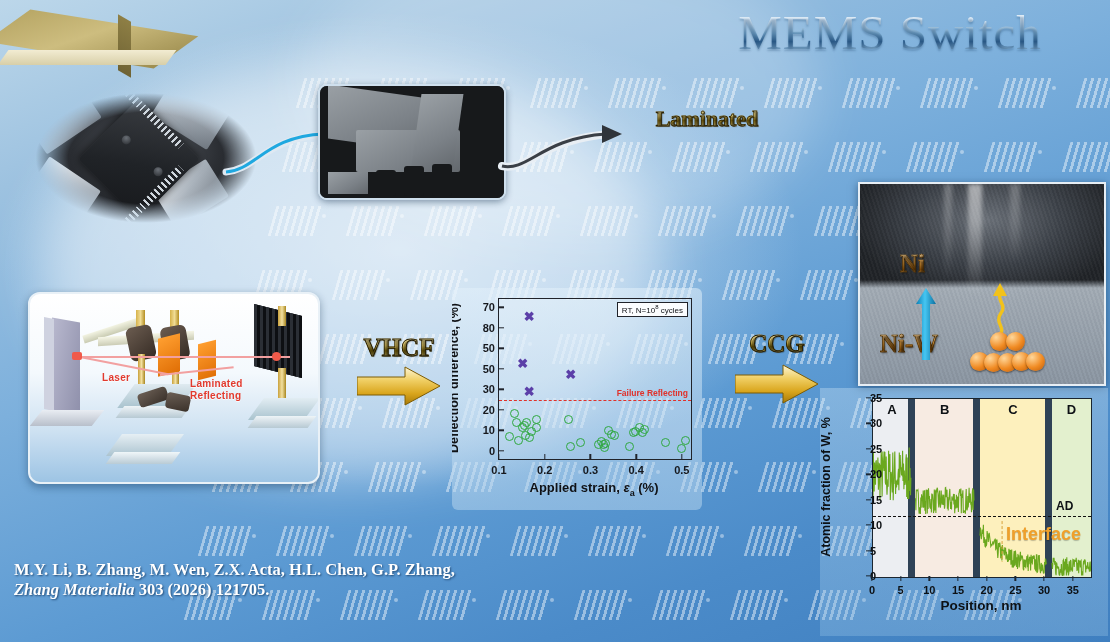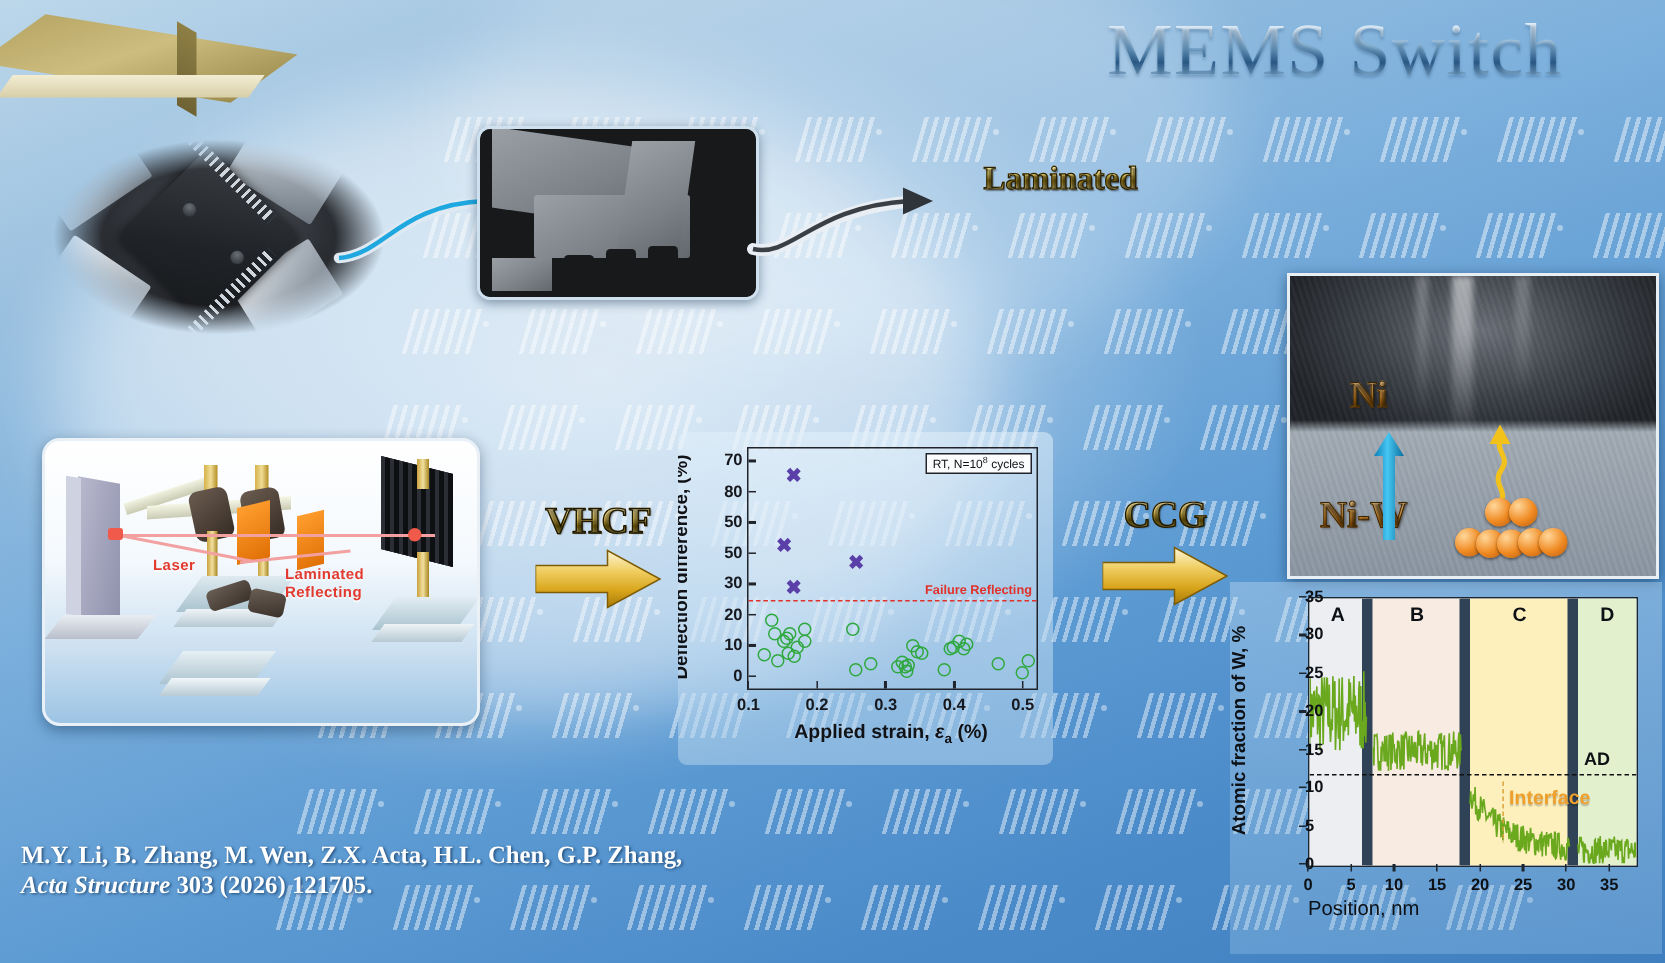--- a/index.html
+++ b/index.html
@@ -132,26 +132,26 @@
   
   #comp{left:820px;top:388px;width:288px;height:248px;
      background:linear-gradient(180deg,rgba(210,232,247,.35),rgba(150,195,230,.35));}
   #cp-frame{position:absolute;left:52px;top:10px;width:218px;height:178px;
      border:1.6px solid #1b2630;background:#fff;overflow:hidden;}
   .cp-band{position:absolute;top:0;bottom:0;}
   .cp-div{position:absolute;top:0;bottom:0;width:7px;background:#2f4256;}
   .cp-band-label{position:absolute;top:3px;font-size:13px;font-weight:bold;color:#0d1115;transform:translateX(-50%);}
   #cp-ad-line{position:absolute;left:0;right:0;border-top:1.4px dashed #111;}
   #cp-ad{position:absolute;font-size:12px;font-weight:bold;color:#0d1115;}
-  #cp-interface{position:absolute;font-size:13px;font-weight:bold;color:#f0a02a;
+  #cp-interface{position:absolute;font-size:18px;font-weight:bold;color:#f0a02a;
      text-shadow:0 1px 1px rgba(0,0,0,.25);}
   #cp-ylab{position:absolute;left:6px;top:99px;transform:translate(-50%,-50%) rotate(-90deg);
      font-size:12.5px;font-weight:bold;color:#0d1115;white-space:nowrap;}
-  #cp-xlab{position:absolute;left:52px;width:218px;top:210px;
-     font-size:13.5px;font-weight:normal;color:#0d1115;}
+  #cp-xlab{position:absolute;left:52px;width:218px;top:210px;text-align:center;
+     font-size:13.5px;font-weight:bold;color:#0d1115;}
   .cp-ytick{position:absolute;right:100%;margin-right:4px;transform:translateY(-50%);
      font-size:11px;font-weight:bold;color:#0d1115;}
   .cp-xtick{position:absolute;top:100%;margin-top:4px;transform:translateX(-50%);
      font-size:11px;font-weight:bold;color:#0d1115;}
 
   
   #citation{position:absolute;left:14px;top:560px;color:#ffffff;
      font-family:"Liberation Serif",serif;font-weight:bold;font-size:16.5px;line-height:20px;
      text-shadow:1px 1px 2px rgba(15,50,90,.75);}
   #cit-journal{font-style:italic;}
@@ -654,17 +654,17 @@
         <div class="cp-xtick" style="left:224.10526315789474px;top:192px;">30</div>
         <div style="position:absolute;left:224.10526315789474px;top:188px;width:1.3px;height:5px;background:#1b2630;transform:translateX(-50%);"></div>
         <div class="cp-xtick" style="left:252.78947368421052px;top:192px;">35</div>
         <div style="position:absolute;left:252.78947368421052px;top:188px;width:1.3px;height:5px;background:#1b2630;transform:translateX(-50%);"></div>
       </div>
   </div>
 
   <div id="citation">
     <div>M.Y. Li, B. Zhang, M. Wen, Z.X. Acta, H.L. Chen, G.P. Zhang,</div>
     <div id="cit-journal">
-      <span>Acta Structure</span><span class="plain"> 303 (2026) 121705.</span>
+      <span>Zhang Materialia</span><span class="plain"> 303 (2026) 121705.</span>
     </div>
   </div>
 
 </div>
 
 </body></html>

